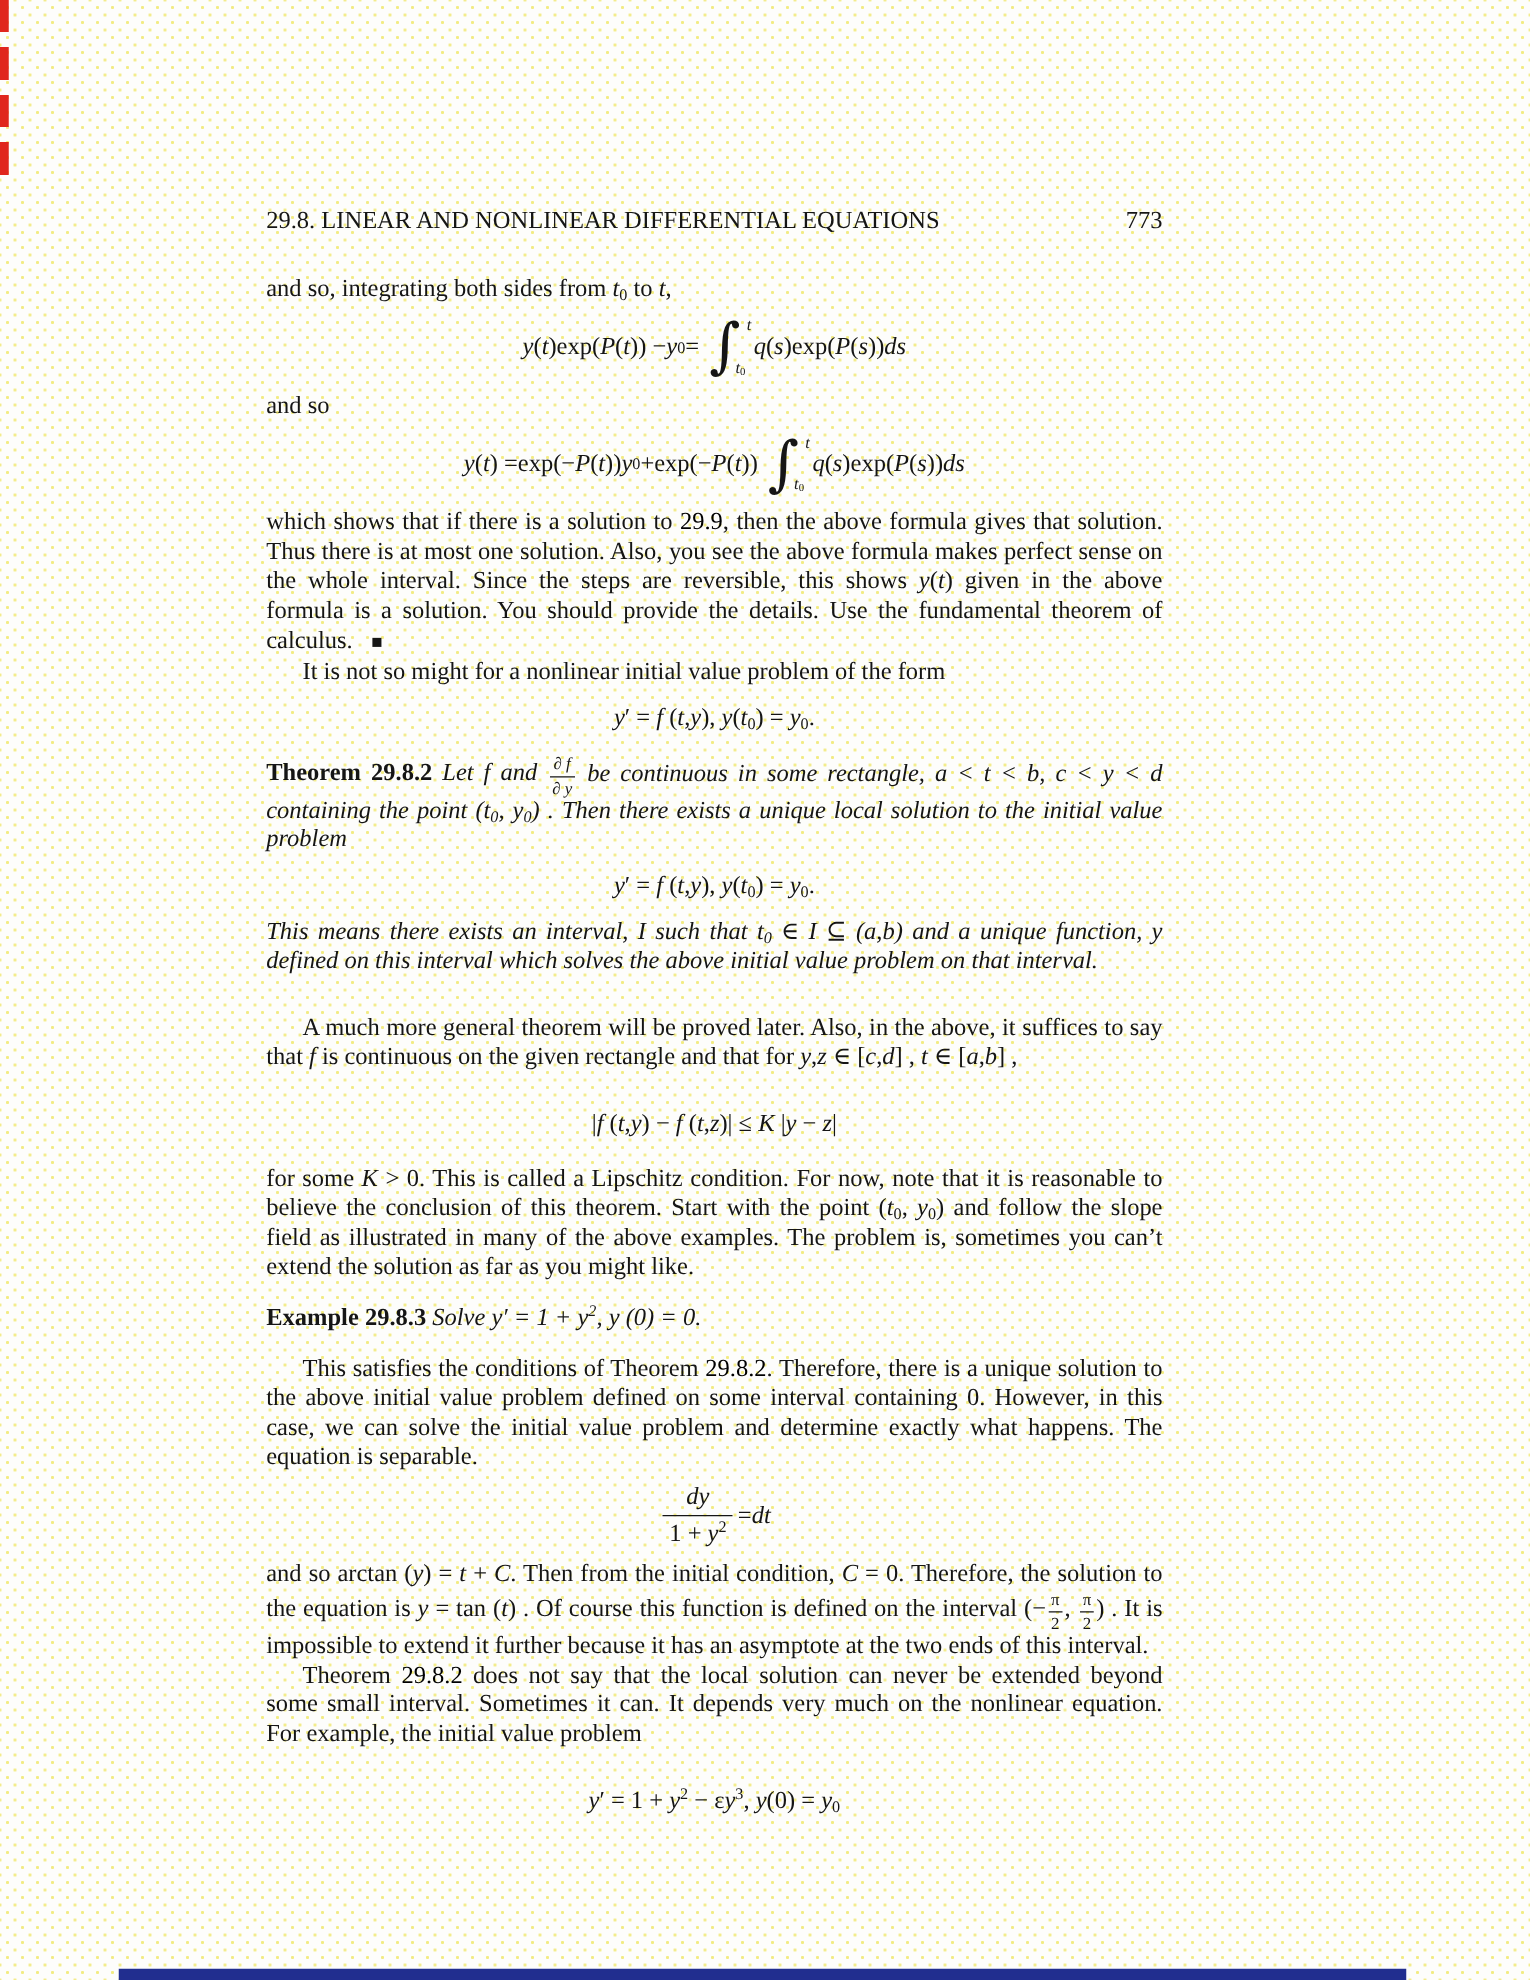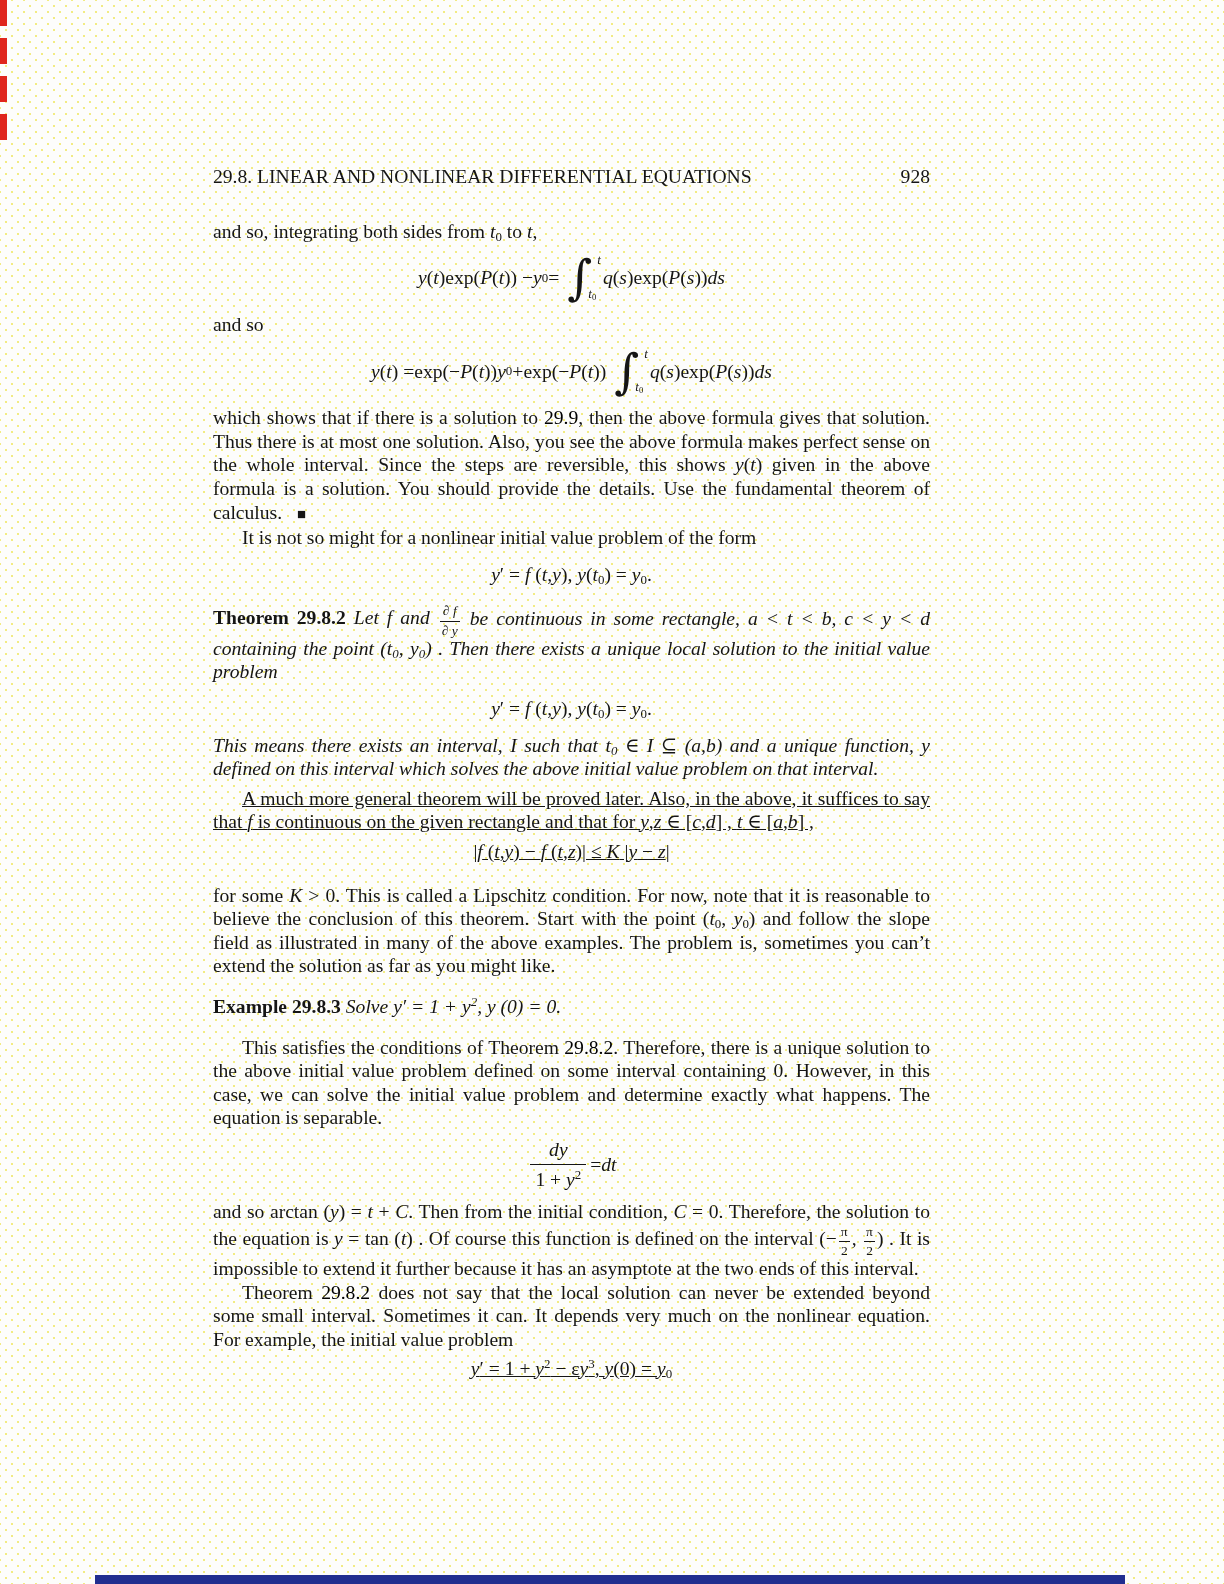--- a/index.html
+++ b/index.html
@@ -13,21 +13,21 @@
     background-position:0 0,6px 6px;
     font-family:"Liberation Serif","DejaVu Serif",serif;
     font-size:19.6px;line-height:23.6px;color:#151515;
   }
   .content{position:absolute;left:213px;top:165px;width:717px;}
   .pagehead{display:flex;justify-content:space-between;margin-bottom:31px;white-space:nowrap;}
   .para{text-align:justify;}
   .indent{text-indent:29px;}
   .eq{text-align:center;margin:13px 0;}
   .eqf{display:flex;align-items:center;justify-content:center;margin:8px 0;}
-  .gap-top{margin-top:6px;text-decoration:underline;}
+  .gap-top{margin-top:30px;}
   .thm{margin-top:17px;}
   .thm-head{font-style:normal;font-weight:bold;}
   .it{font-style:italic;}
   i{font-style:italic;}
   sub{font-size:66%;line-height:0;vertical-align:-0.25em;}
   sup{font-size:66%;line-height:0;vertical-align:0.55em;}
   .rm{font-style:normal;}
   .ref{color:#000000;text-decoration:none;cursor:pointer;}
   .qed{font-size:15px;margin-left:10px;letter-spacing:0;}
   
@@ -50,21 +50,21 @@
 </style>
 </head>
 <body>
 
 <div class="red-marks"></div>
 <div class="bottom-bar"></div>
 
 <div class="content">
   <div class="pagehead">
     <span>29.8.  LINEAR AND NONLINEAR DIFFERENTIAL EQUATIONS</span>
-    <span>928</span>
+    <span>773</span>
   </div>
 
   <div class="para">and so, integrating both sides from <i>t</i><sub>0</sub> to <i>t</i>,</div>
   <div class="eqf"><i>y</i>(<i>t</i>)<span class="rm">exp</span>(<i>P</i>(<i>t</i>)) − <i>y</i><sub>0</sub> = <span class="mi">
         <span class="mis">∫</span>
         <span class="mil">
           <span class="milt"><i>t</i></span>
           <span class="milb"><i>t</i><sub>0</sub></span>
         </span>
       </span><i>q</i>(<i>s</i>)<span class="rm">exp</span>(<i>P</i>(<i>s</i>))<i>ds</i></div>

